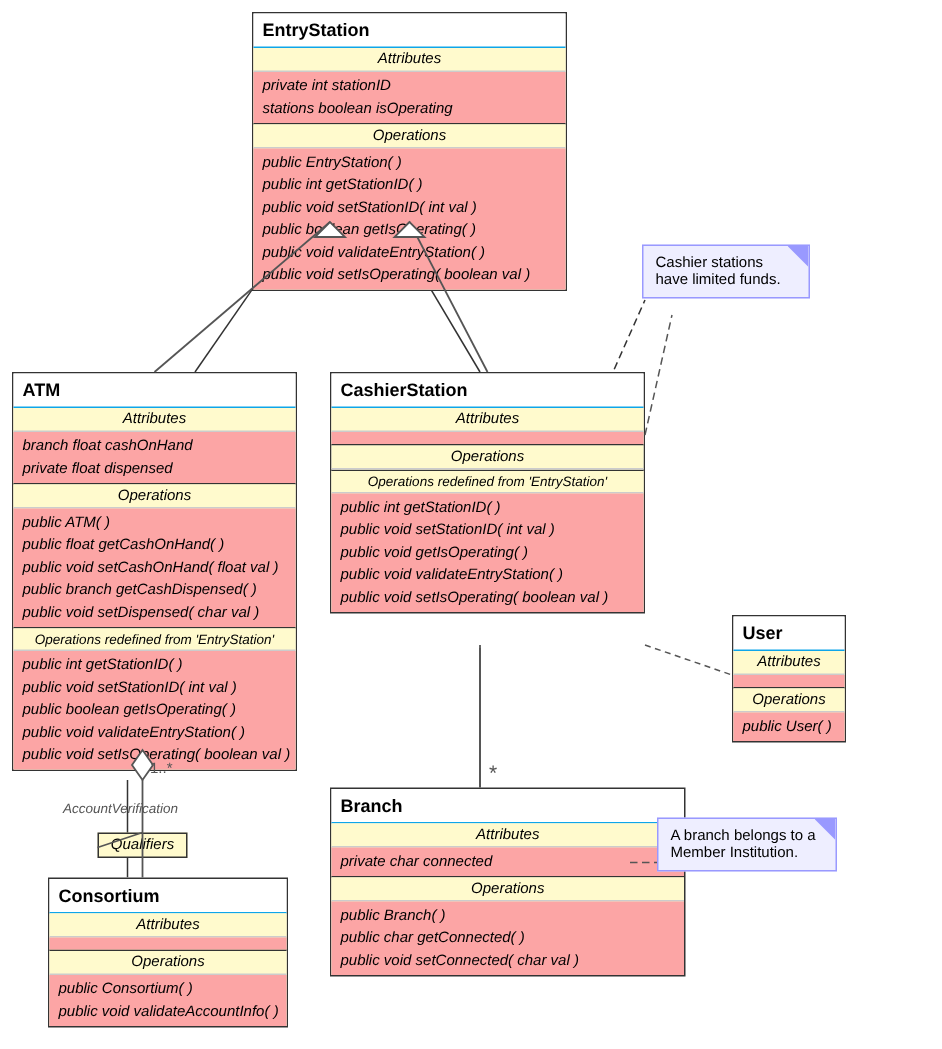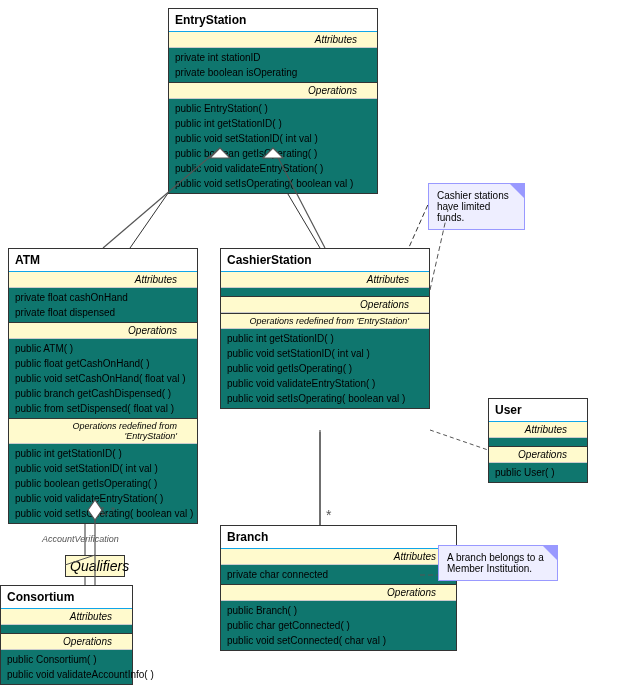--- a/index.html
+++ b/index.html
@@ -33,30 +33,31 @@
       font-size: 12px;
     }
     .uml-class .section {
       background: #fffacd;
       border-bottom: 1px solid #333;
     }
     .uml-class .section:last-child {
       border-bottom: none;
     }
     .uml-class .section-title {
-      text-align: right;
+      text-align: center;
       font-style: italic;
       font-size: 10px;
-      padding: 2px 20px;
+      padding: 2px 0;
       border-bottom: 1px solid #ccc;
       background: #fffacd;
     }
     .uml-class .section-content {
       padding: 2px 6px;
-      background: #0f766e;
+      background: #fca5a5;
+      font-style: italic;
     }
     .uml-class .section-content p {
       font-size: 10px;
       line-height: 15px;
       white-space: nowrap;
     }
     
     .note-box {
       position: absolute;
       border: 1px solid #9999ff;
@@ -80,21 +81,21 @@
       width: 628px;
       height: 699px;
       pointer-events: none;
     }
     
     .qualifier-box {
       position: absolute;
       border: 1px solid #333;
       background: #fffacd;
       text-align: center;
-      font-size: 14px;
+      font-size: 10px;
       font-style: italic;
       padding: 2px 4px;
     }
   </style>
 </head>
 <body>
 
 <div class="diagram-container">
 
   <svg class="lines">
@@ -112,53 +113,53 @@
     <line x1="320" y1="430" x2="320" y2="525" stroke="#333" stroke-width="1"></line>
 
   </svg>
 
   <div class="uml-class" style="left:168px; top:8px; width:210px;">
     <div class="class-header">EntryStation</div>
     <div class="section">
       <div class="section-title">Attributes</div>
       <div class="section-content">
         <p>private int stationID</p>
-        <p>private boolean isOperating</p>
+        <p>stations boolean isOperating</p>
       </div>
     </div>
     <div class="section">
       <div class="section-title">Operations</div>
       <div class="section-content">
         <p>public EntryStation( )</p>
         <p>public int  getStationID( )</p>
         <p>public void  setStationID( int val )</p>
         <p>public boolean  getIsOperating( )</p>
         <p>public void  validateEntryStation( )</p>
         <p>public void  setIsOperating( boolean val )</p>
       </div>
     </div>
   </div>
 
   <div class="uml-class" style="left:8px; top:248px; width:190px;">
     <div class="class-header">ATM</div>
     <div class="section">
       <div class="section-title">Attributes</div>
       <div class="section-content">
-        <p>private float cashOnHand</p>
+        <p>branch float cashOnHand</p>
         <p>private float dispensed</p>
       </div>
     </div>
     <div class="section">
       <div class="section-title">Operations</div>
       <div class="section-content">
         <p>public ATM( )</p>
         <p>public float  getCashOnHand( )</p>
         <p>public void  setCashOnHand( float val )</p>
         <p>public branch  getCashDispensed( )</p>
-        <p>public from  setDispensed( float val )</p>
+        <p>public void  setDispensed( char val )</p>
       </div>
     </div>
     <div class="section">
       <div class="section-title" style="font-size:9px;">Operations redefined from 'EntryStation'</div>
       <div class="section-content">
         <p>public int  getStationID( )</p>
         <p>public void  setStationID( int val )</p>
         <p>public boolean  getIsOperating( )</p>
         <p>public void  validateEntryStation( )</p>
         <p>public void  setIsOperating( boolean val )</p>
@@ -180,25 +181,25 @@
       <div class="section-content">
         <p>public int  getStationID( )</p>
         <p>public void  setStationID( int val )</p>
         <p>public void  getIsOperating( )</p>
         <p>public void  validateEntryStation( )</p>
         <p>public void  setIsOperating( boolean val )</p>
       </div>
     </div>
   </div>
 
-  <div class="note-box" style="left:428px; top:163px; width:97px;margin-top:20px;">
+  <div class="note-box" style="left:428px; top:163px; width:112px;">
     <span>Cashier stations have limited funds.</span>
   </div>
 
-  <div class="uml-class" style="left:488px; top:398px; width:100px;">
+  <div class="uml-class" style="left:488px; top:410px; width:76px;">
     <div class="class-header">User</div>
     <div class="section">
       <div class="section-title">Attributes</div>
       <div class="section-content" style="min-height:8px;"></div>
     </div>
     <div class="section">
       <div class="section-title">Operations</div>
       <div class="section-content">
         <p>public User( )</p>
       </div>
@@ -220,21 +221,21 @@
         <p>public char  getConnected( )</p>
         <p>public void  setConnected( char val )</p>
       </div>
     </div>
   </div>
 
   <div class="note-box" style="left:438px; top:545px; width:130px;">
     <span>A branch belongs to a Member Institution.</span>
   </div>
 
-  <div class="uml-class" style="left:0; top:585px; width:133px;">
+  <div class="uml-class" style="left:32px; top:585px; width:160px;">
     <div class="class-header">Consortium</div>
     <div class="section">
       <div class="section-title">Attributes</div>
       <div class="section-content" style="min-height:8px;"></div>
     </div>
     <div class="section">
       <div class="section-title">Operations</div>
       <div class="section-content">
         <p>public Consortium( )</p>
         <p>public void  validateAccountInfo( )</p>

